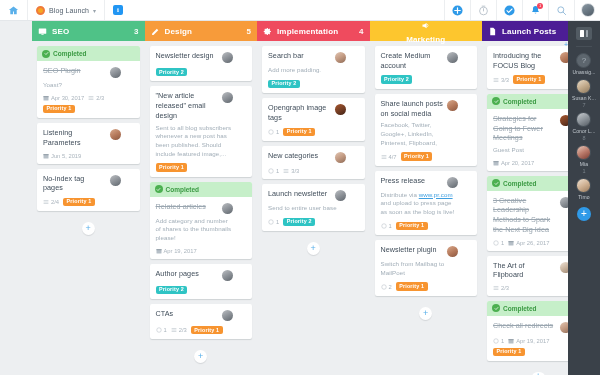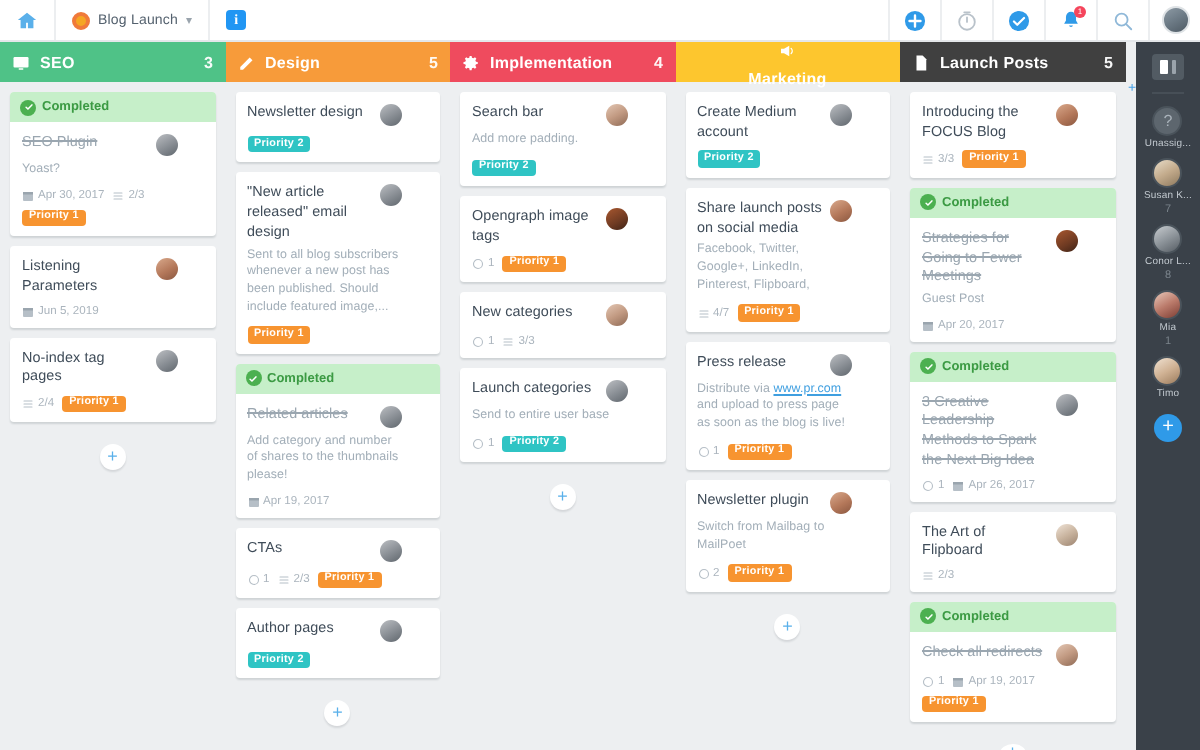--- a/index.html
+++ b/index.html
@@ -44,21 +44,21 @@
     background: #f5455c; border-radius: 50%; color: #fff; font-size: 4px;
     display: flex; align-items: center; justify-content: center; line-height: 1;
   }
   .avatar-top {
     width: 14px; height: 14px; border-radius: 50%;
     background: linear-gradient(150deg,#8d9aa4 0%,#6f7d88 45%,#4e5a64 100%);
     border: 1px solid #dfe3e6;
   }
 
   
-  .board-wrap { flex: 1; display: flex; overflow: hidden; position: relative; }
+  .board-wrap { flex: 1; display: flex; overflow: hidden; position: relative; margin-left: 32px; }
   .board {
     flex: 1; display: flex; align-items: flex-start;
     overflow: hidden; background: #edeff1;
   }
   .col { width: 112.5px; flex: 0 0 112.5px; display: flex; flex-direction: column; height: 354px; }
   .col-head {
     height: 20px; display: flex; align-items: center; padding: 0 6px;
     color: #fff; font-size: 8px; font-weight: bold; gap: 5px; flex: 0 0 20px;
   }
   .col-head .ttl { letter-spacing: .15px; }
@@ -352,48 +352,48 @@
                       <rect x="2" y="4" width="20" height="5" fill="#9aa5ae"></rect>
                     </svg>
                     <span>Apr 19, 2017</span>
                   </span>
                 </div>
               </div>
             </div>
             <div class="card">
               <div class="card-body">
                 <div class="card-top">
+                  <div class="card-title">Author pages</div>
+                  <span class="av f5"></span>
+                </div>
+                <div class="meta">
+                  <span class="pill p2">Priority 2</span>
+                </div>
+              </div>
+            </div>
+            <div class="card">
+              <div class="card-body">
+                <div class="card-top">
                   <div class="card-title">CTAs</div>
                   <span class="av f5"></span>
                 </div>
                 <div class="meta">
                   <span class="mi">
                     <svg width="6" height="6" viewBox="0 0 24 24" fill="none" stroke="#b6bfc7" stroke-width="2.2">
                       <circle cx="12" cy="12" r="9"></circle>
                     </svg>
                     <span>1</span>
                   </span>
                   <span class="mi">
                     <svg width="6" height="6" viewBox="0 0 24 24" fill="none" stroke="#b6bfc7" stroke-width="2.2">
                       <path d="M4 6h16M4 12h16M4 18h16" stroke-linecap="round"></path>
                     </svg>
                     <span>2/3</span>
                   </span>
                   <span class="pill p1">Priority 1</span>
-                </div>
-              </div>
-            </div>
-            <div class="card">
-              <div class="card-body">
-                <div class="card-top">
-                  <div class="card-title">Author pages</div>
-                  <span class="av f5"></span>
-                </div>
-                <div class="meta">
-                  <span class="pill p2">Priority 2</span>
                 </div>
               </div>
             </div>
             <div class="add-card">+</div>
           </div>
         </div>
         <div class="col">
           <div class="col-head" style="background: rgb(239, 75, 94);">
             <span>
               <svg class="chi" viewBox="0 0 24 24">
@@ -451,21 +451,21 @@
                       <path d="M4 6h16M4 12h16M4 18h16" stroke-linecap="round"></path>
                     </svg>
                     <span>3/3</span>
                   </span>
                 </div>
               </div>
             </div>
             <div class="card">
               <div class="card-body">
                 <div class="card-top">
-                  <div class="card-title">Launch categories</div>
+                  <div class="card-title">Launch newsletter</div>
                   <span class="av f5"></span>
                 </div>
                 <div class="card-desc">Send to entire user base</div>
                 <div class="meta">
                   <span class="mi">
                     <svg width="6" height="6" viewBox="0 0 24 24" fill="none" stroke="#b6bfc7" stroke-width="2.2">
                       <circle cx="12" cy="12" r="9"></circle>
                     </svg>
                     <span>1</span>
                   </span>
@@ -550,21 +550,21 @@
                     <span>2</span>
                   </span>
                   <span class="pill p1">Priority 1</span>
                 </div>
               </div>
             </div>
             <div class="add-card">+</div>
           </div>
         </div>
         <div class="col">
-          <div class="col-head" style="background: #404040;">
+          <div class="col-head" style="background: #4c1d95;">
             <span>
               <svg class="chi" viewBox="0 0 24 24">
                 <path d="M6 2h8l5 5v15H6z" fill="#fff"></path>
                 <path d="M14 2v5h5" fill="#ffffff" opacity=".55"></path>
               </svg>
             </span>
             <span class="ttl">Launch Posts</span>
             <span class="cnt">5</span>
           </div>
           <div class="col-body">

